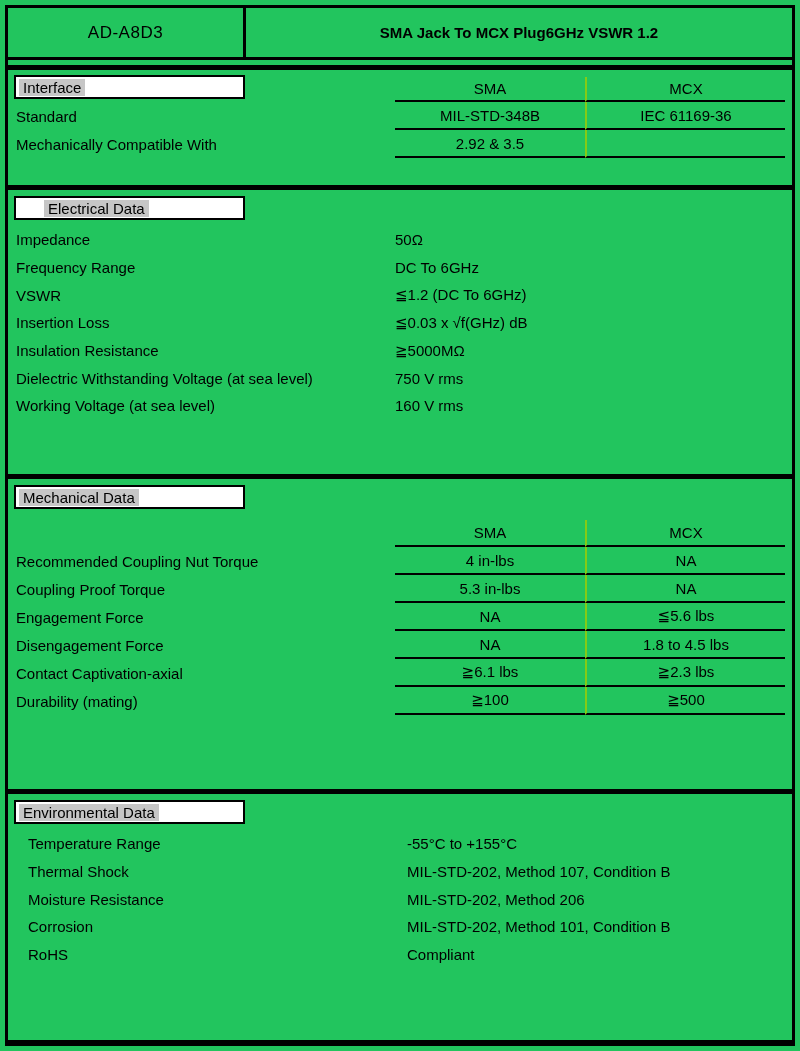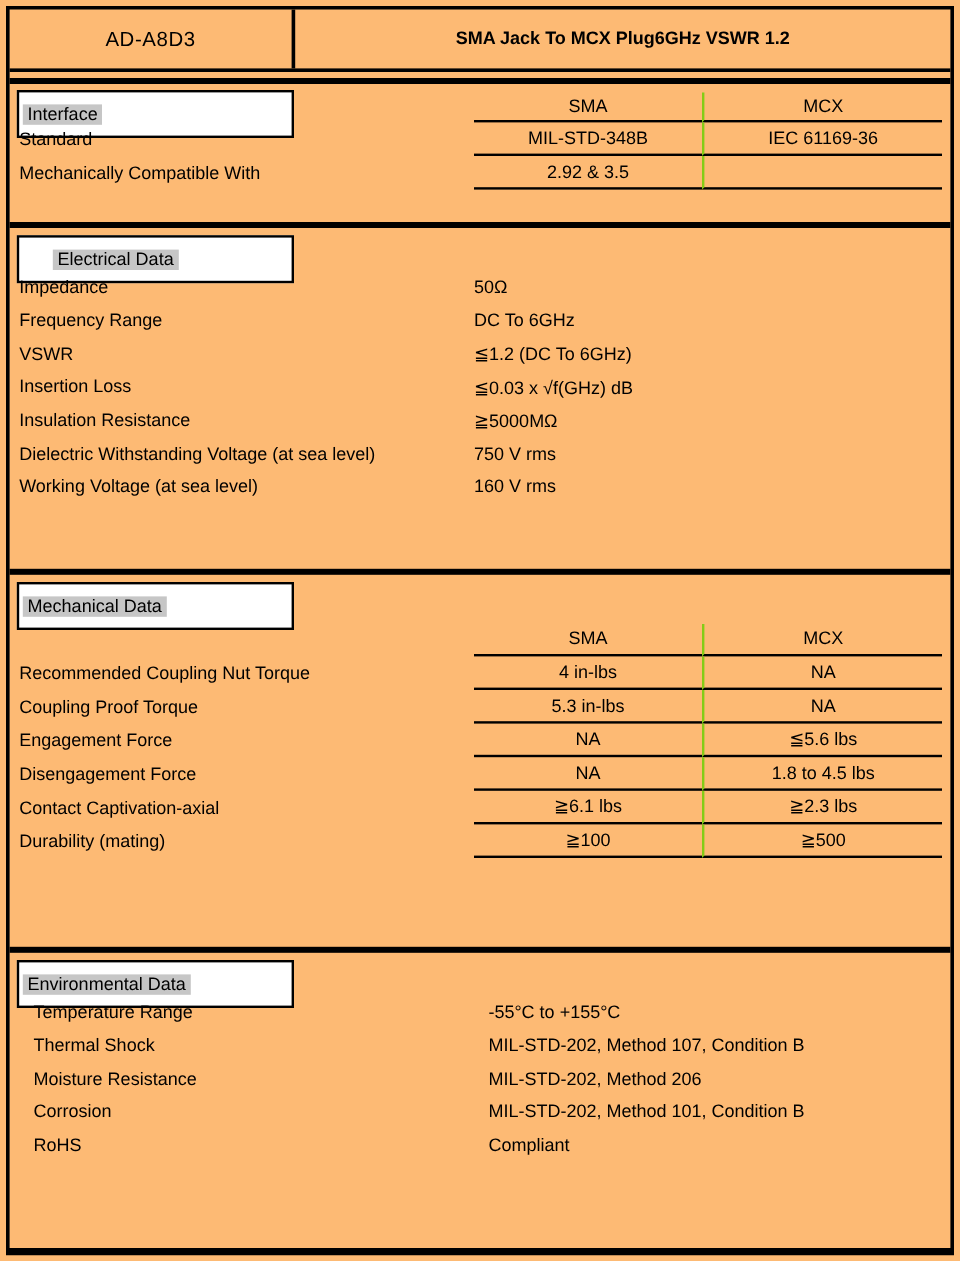--- a/index.html
+++ b/index.html
@@ -2,21 +2,21 @@
 <html><head>
 <meta charset="utf-8">
 <style>
   * { margin: 0; padding: 0; box-sizing: border-box; }
   html, body { background: #ffffff; }
   body {
     width: 800px; height: 1051px;
     font-family: "Liberation Sans", "DejaVu Sans", sans-serif;
     color: #000;
   }
-  .page { position: relative; width: 800px; height: 1051px; background: #fdba74; overflow: hidden; }
+  .page { position: relative; width: 800px; height: 1051px; background: #22c55e; overflow: hidden; }
   .frame {
     position: absolute; left: 5px; top: 5px; width: 790px; height: 1041px;
     border: 3px solid #000; border-bottom-width: 6px; pointer-events: none;
   }
 
   
   .doc-header {
     position: absolute; left: 8px; top: 8px; width: 784px; height: 52px;
     display: flex; border-bottom: 3px solid #000;
   }
@@ -31,21 +31,21 @@
   }
 
   
   .bar { position: absolute; left: 8px; width: 784px; height: 5px; background: #000; }
   .bar-interface     { top: 65px; }
   .bar-electrical    { top: 185px; }
   .bar-mechanical    { top: 474px; }
   .bar-environmental { top: 789px; }
 
   .section-title-box {
-    position: absolute; left: 14px; width: 231px; height: 40px;
+    position: absolute; left: 14px; width: 231px; height: 24px;
     border: 2px solid #000; display: flex; align-items: center;
     padding-left: 3px; font-size: 15px; background: #fff;
   }
   .box-interface     { top: 75px; }
   .box-electrical    { top: 196px; padding-left: 28px; }
   .box-mechanical    { top: 485px; }
   .box-environmental { top: 800px; }
   .hl { background: #c6c6c6; padding: 0 4px; }
 
   

